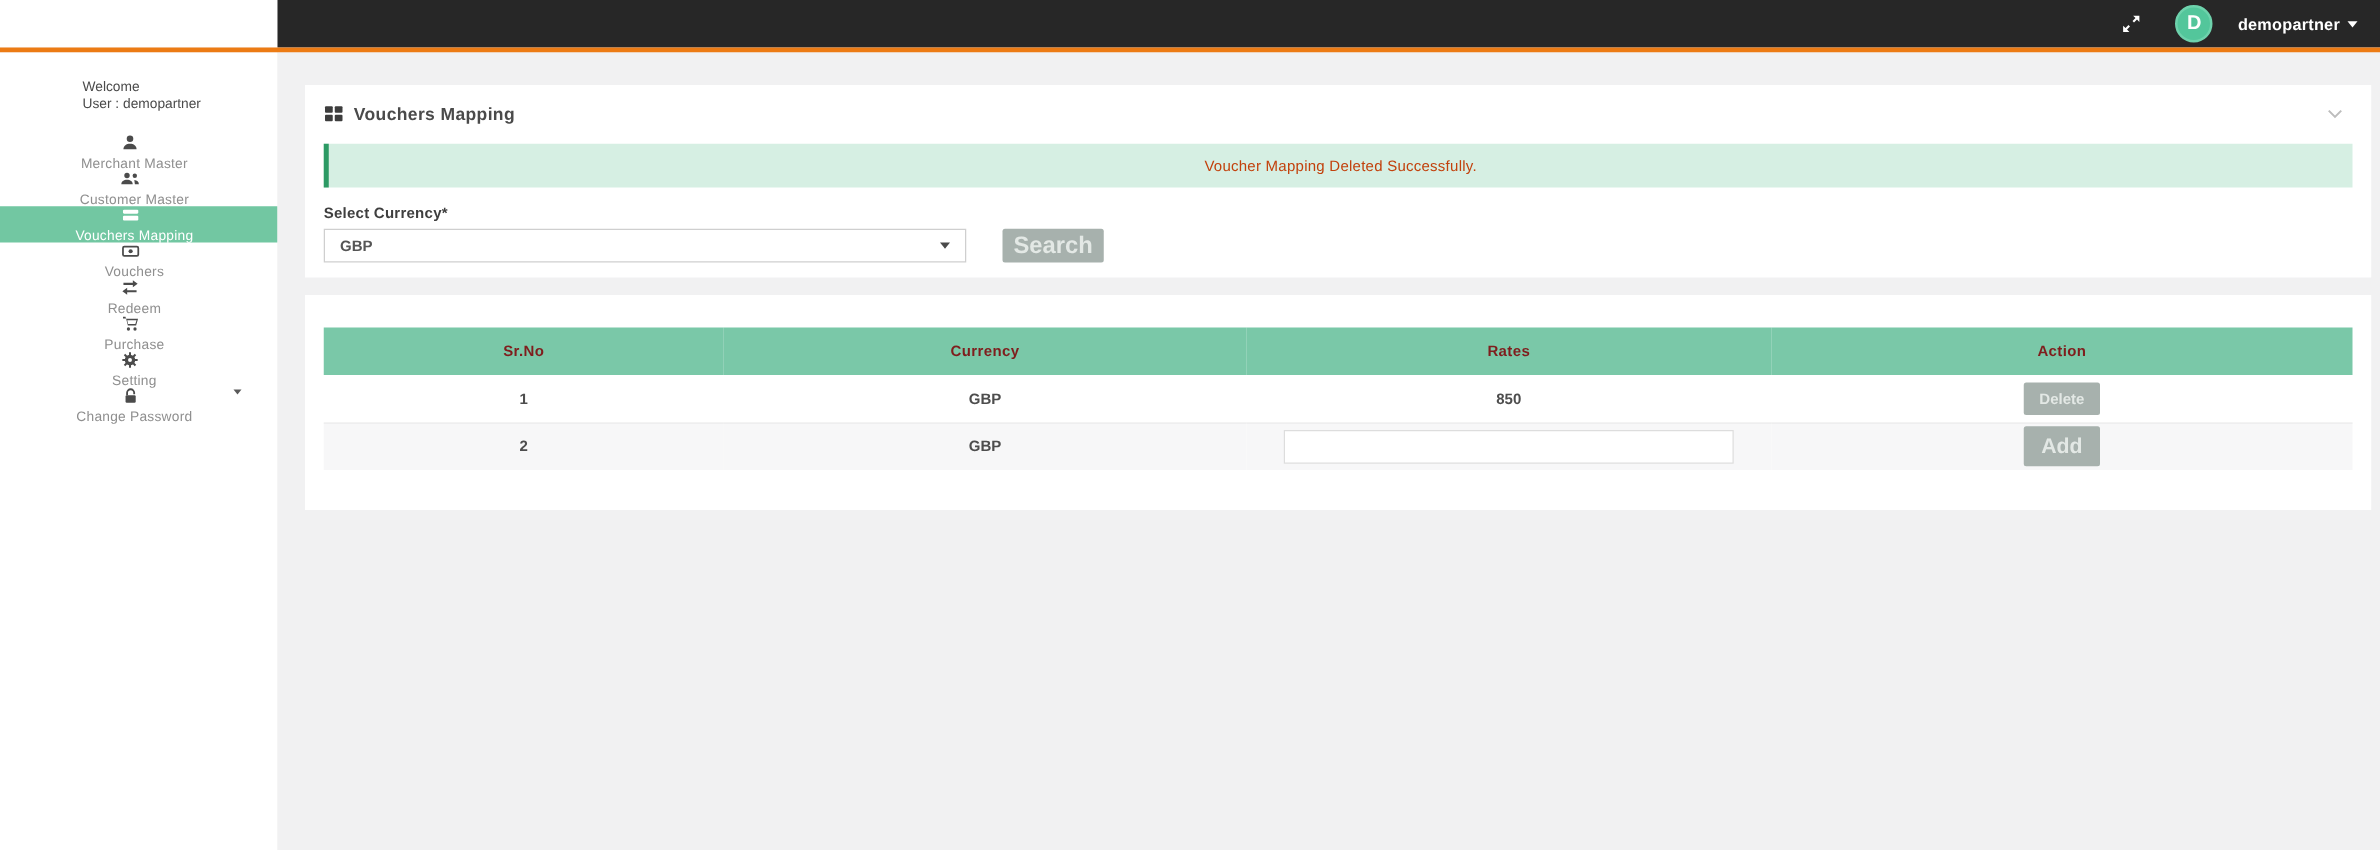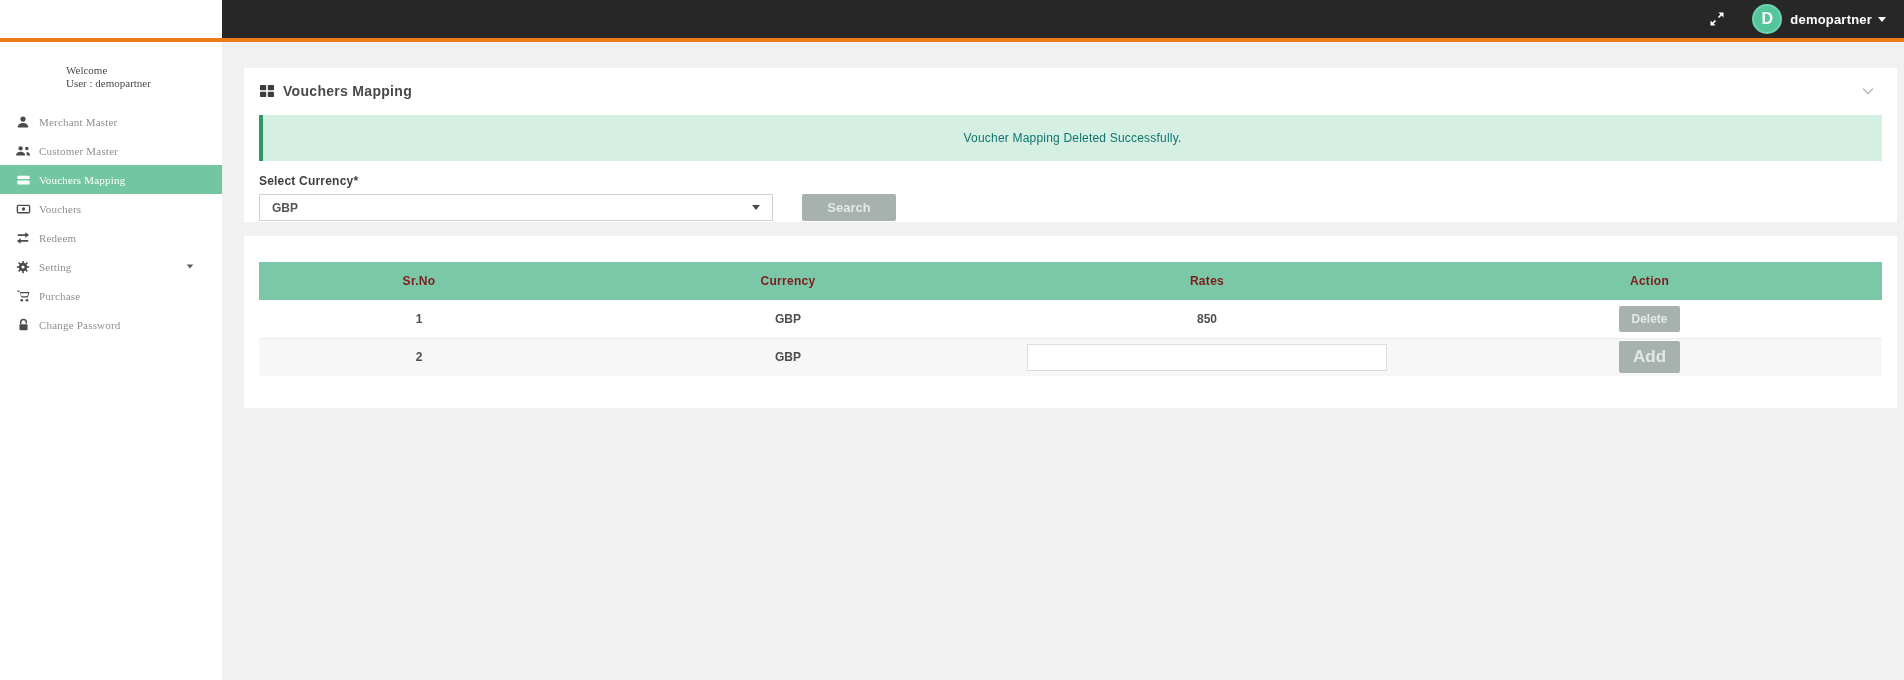--- a/index.html
+++ b/index.html
@@ -12,55 +12,55 @@
   
   .topbar-left { position:absolute; left:0; top:0; width:222px; height:38px; background:#ffffff; }
   .topbar { position:absolute; left:222px; right:0; top:0; height:38px; background:#272727;
             display:flex; align-items:center; justify-content:flex-end; padding-right:18px; }
   .accent-line { position:absolute; left:0; top:38px; width:100%; height:4px; background:#ec7b14; }
   .expand-btn { width:22px; height:22px; margin-right:24px; cursor:pointer; display:flex; align-items:center; justify-content:center; }
   .user-chip { display:flex; align-items:center; cursor:pointer; }
   .avatar { width:30px; height:30px; border-radius:50%; background:#53c69b; color:#ffffff;
             font-weight:bold; font-size:16px; display:flex; align-items:center; justify-content:center;
             border:2px solid #6ed2ac; }
-  .username { color:#ffffff; font-size:13px; font-weight:bold; margin-left:8px; letter-spacing:.2px; }
+  .username { color:#ffffff; font-size:13px; font-weight:bold; margin-left:20px; letter-spacing:.2px; }
   .caret-down { width:0; height:0; border-left:4px solid transparent; border-right:4px solid transparent;
                 border-top:5px solid #ffffff; margin-left:6px; }
   .caret-down.dark { border-top-color:#4a4a4a; }
   
-  .sidebar { position:absolute; left:0; top:42px; width:222px; bottom:0; background:#ffffff;font-family:Liberation Serif, serif; }
+  .sidebar { position:absolute; left:0; top:42px; width:222px; bottom:0; background:#ffffff; }
   .welcome { margin:22px 0 0 66px; font-size:11px; color:#4a4a4a; line-height:13px; }
   .nav { margin-top:17px; }
   .nav-item { height:29px; display:flex; align-items:center; padding:0 28px 0 14px;
-              font-size:11px; color:#8f8f8f; cursor:pointer; letter-spacing:.2px; }
+              font-size:11px; color:#8f8f8f; cursor:pointer; letter-spacing:.2px;flex-direction:column; }
   .nav-item .ni { width:18px; display:flex; justify-content:center; color:#4b4b4b; flex:0 0 18px; }
   .nav-item .nl { margin-left:7px; white-space:nowrap; }
   .nav-item.active { background:#72c7a2; color:#ffffff; }
   .nav-item.active .ni { color:#ffffff; }
   .nav-item .caret-down { border-top-color:#5a5a5a; margin-left:auto; transform:scale(.8); }
   
   .main { position:absolute; left:222px; top:42px; right:0; bottom:0; background:#f1f1f2; }
   .panel { position:absolute; left:22px; width:1653px; background:#ffffff; padding:12px 15px; }
   .panel-1 { top:26px; height:154px; }
   .panel-2 { top:194px; height:172px; }
   .panel-head { display:flex; align-items:center; height:22px; }
   .panel-title { font-size:14px; font-weight:bold; color:#4a4a4a; margin-left:8px; letter-spacing:.3px; }
   .panel-collapse { margin-left:auto; margin-right:8px; cursor:pointer; display:flex; }
-  .alert-success { margin-top:13px; height:46px; background:#d6efe3; border-left:4px solid #2c9a64;
+  .alert-success { margin-top:13px; height:35px; background:#d6efe3; border-left:4px solid #2c9a64;
                    display:flex; align-items:center; justify-content:center;
-                   font-size:12px; color:#0f766e; letter-spacing:.2px; }
+                   font-size:12px; color:#c2410c; letter-spacing:.2px; }
   .field-label { margin-top:13px; font-size:12px; font-weight:bold; color:#3f3f3f; letter-spacing:.2px; }
   .form-row { margin-top:6px; display:flex; align-items:center; }
   .select-box { width:514px; height:27px; border:1px solid #cfcfcf; background:#ffffff;
                 display:flex; align-items:center; padding:0 12px; cursor:pointer; }
   .select-value { font-size:12px; font-weight:bold; color:#555555; }
   .select-box .caret-down { margin-left:auto; }
   .btn { border:none; border-radius:2px; background:#a7b1ad; color:#e3e8e5;
          font-family:"Liberation Sans", sans-serif; font-weight:bold; cursor:pointer; }
-  .btn-search { width:94px; height:27px; margin-left:29px; font-size:13px; }
+  .btn-search { width:81px; height:27px; margin-left:29px; font-size:19px; }
   
   table { margin-top:14px; width:1623px; border-collapse:collapse; table-layout:fixed; }
   col.c1 { width:320px; } col.c2 { width:418px; } col.c3 { width:420px; } col.c4 { width:465px; }
   thead th { background:#7ac8a8; color:#7f1d1d; font-size:12px; font-weight:bold;
              height:38px; text-align:center; letter-spacing:.3px; }
   tbody td { height:38px; text-align:center; font-size:12px; font-weight:bold; color:#4d4d4d; }
   tr.row-odd td { background:#ffffff; border-bottom:1px solid #ececec; }
   tr.row-even td { background:#f7f7f8; }
   .btn-delete { padding:6px 12px; font-size:12px; }
   .btn-add { padding:6px 14px; font-size:17px; }
@@ -143,47 +143,47 @@
         <svg width="14" height="14" viewBox="0 0 16 16" fill="currentColor">
           <path d="M2 3.6h8.6V1.4L15 4.6l-4.4 3.2V5.6H2z"></path>
           <path d="M14 12.4H5.4v2.2L1 11.4l4.4-3.2v2.2H14z"></path>
         </svg>
       </span>
       <span class="nl">Redeem</span>
     </div>
 
     <div class="nav-item">
       <span class="ni">
+        <svg width="15" height="14" viewBox="0 0 16 16" fill="currentColor">
+          <path d="M1 1.6h2.3l.5 1.8h11l-1.8 6.2H5.5L4 3.8l-.5-.7H1z M5.7 8.2h6.6l1.1-3.4H4.9z" fill-rule="evenodd"></path>
+          <circle cx="6" cy="12.8" r="1.5"></circle>
+            <circle cx="12" cy="12.8" r="1.5"></circle>
+        </svg>
+      </span>
+      <span class="nl">Purchase</span>
+    </div>
+
+    <div class="nav-item">
+      <span class="ni">
         <svg width="14" height="14" viewBox="0 0 16 16">
           <g stroke="currentColor" stroke-width="1.8">
             <line x1="8" y1="1" x2="8" y2="4"></line>
               <line x1="8" y1="12" x2="8" y2="15"></line>
             <line x1="1" y1="8" x2="4" y2="8"></line>
               <line x1="12" y1="8" x2="15" y2="8"></line>
             <line x1="3" y1="3" x2="5.2" y2="5.2"></line>
               <line x1="10.8" y1="10.8" x2="13" y2="13"></line>
             <line x1="13" y1="3" x2="10.8" y2="5.2"></line>
               <line x1="5.2" y1="10.8" x2="3" y2="13"></line>
           </g>
           <path fill="currentColor" fill-rule="evenodd" d="M8 3.2a4.8 4.8 0 1 0 0 9.6 4.8 4.8 0 0 0 0-9.6zm0 3a1.8 1.8 0 1 1 0 3.6 1.8 1.8 0 0 1 0-3.6z"></path>
         </svg>
       </span>
       <span class="nl">Setting</span>
       <span class="caret-down"></span>
-    </div>
-
-    <div class="nav-item">
-      <span class="ni">
-        <svg width="15" height="14" viewBox="0 0 16 16" fill="currentColor">
-          <path d="M1 1.6h2.3l.5 1.8h11l-1.8 6.2H5.5L4 3.8l-.5-.7H1z M5.7 8.2h6.6l1.1-3.4H4.9z" fill-rule="evenodd"></path>
-          <circle cx="6" cy="12.8" r="1.5"></circle>
-            <circle cx="12" cy="12.8" r="1.5"></circle>
-        </svg>
-      </span>
-      <span class="nl">Purchase</span>
     </div>
 
     <div class="nav-item">
       <span class="ni">
         <svg width="13" height="14" viewBox="0 0 16 16">
           <path d="M4.5 7V4.6a3.5 3.5 0 0 1 7 0V6" fill="none" stroke="currentColor" stroke-width="1.8"></path>
           <rect x="3" y="7" width="10" height="7.4" rx="1.2" fill="currentColor"></rect>
         </svg>
       </span>
       <span class="nl">Change Password</span>

